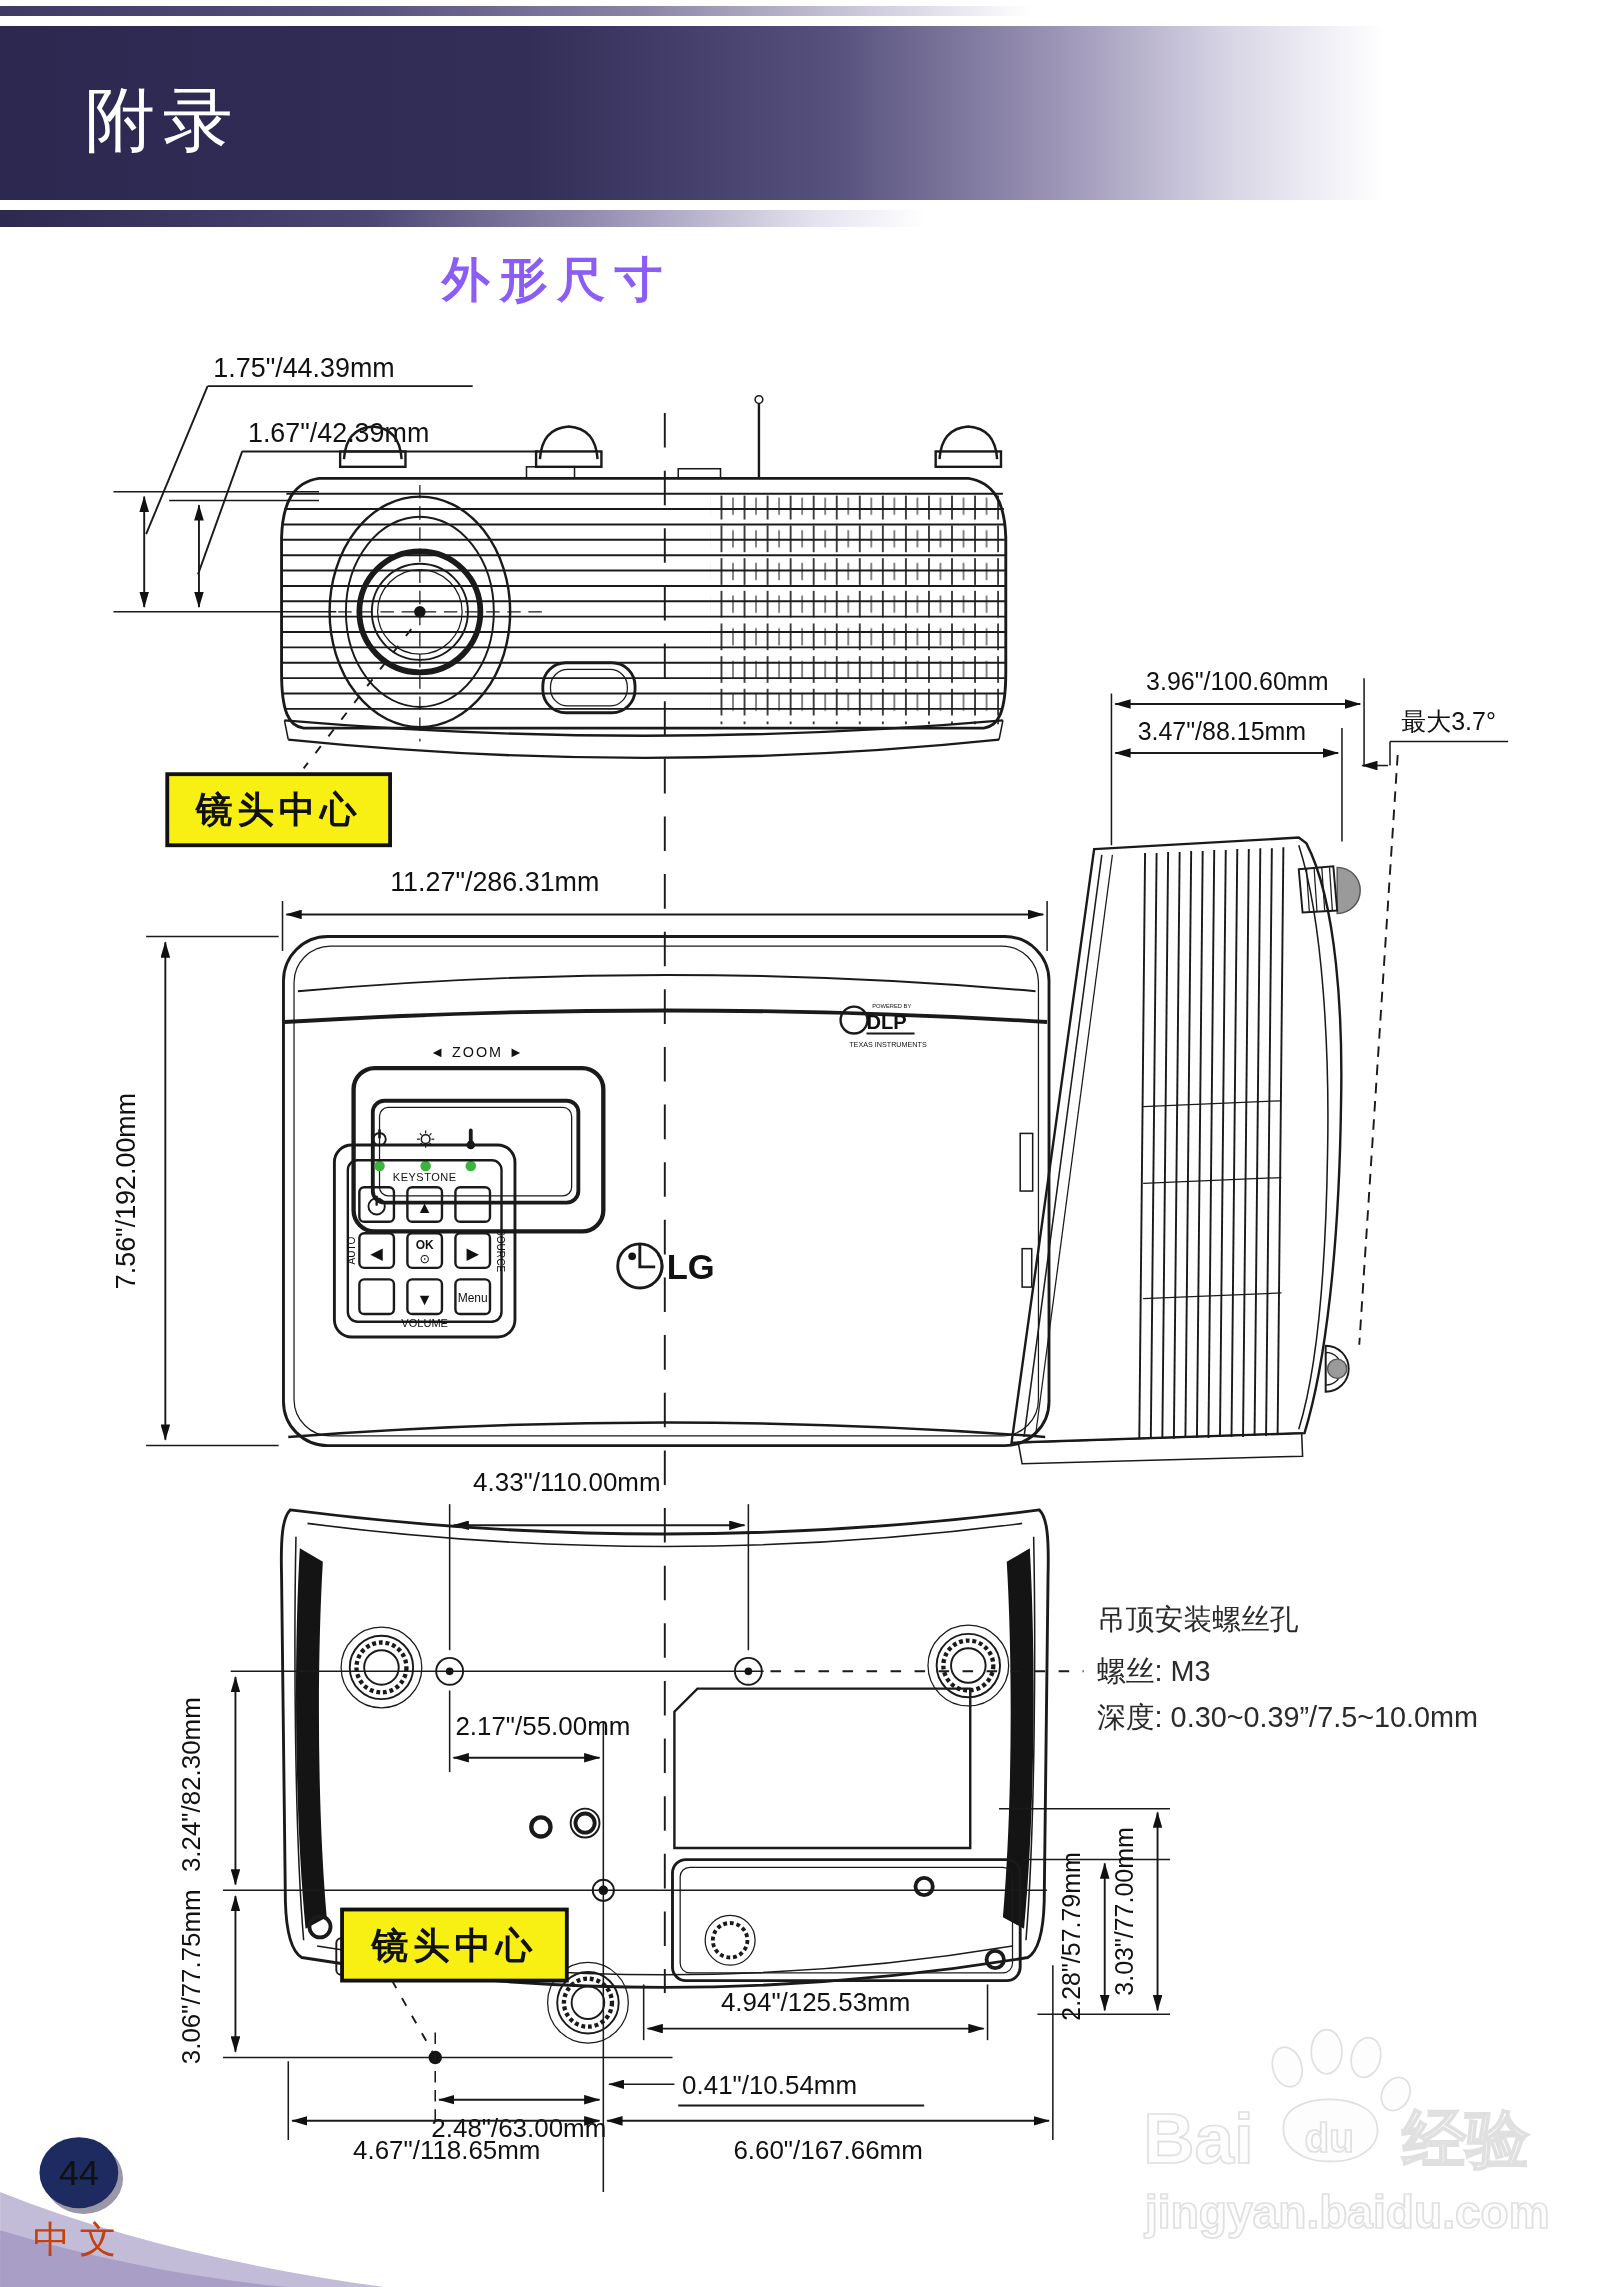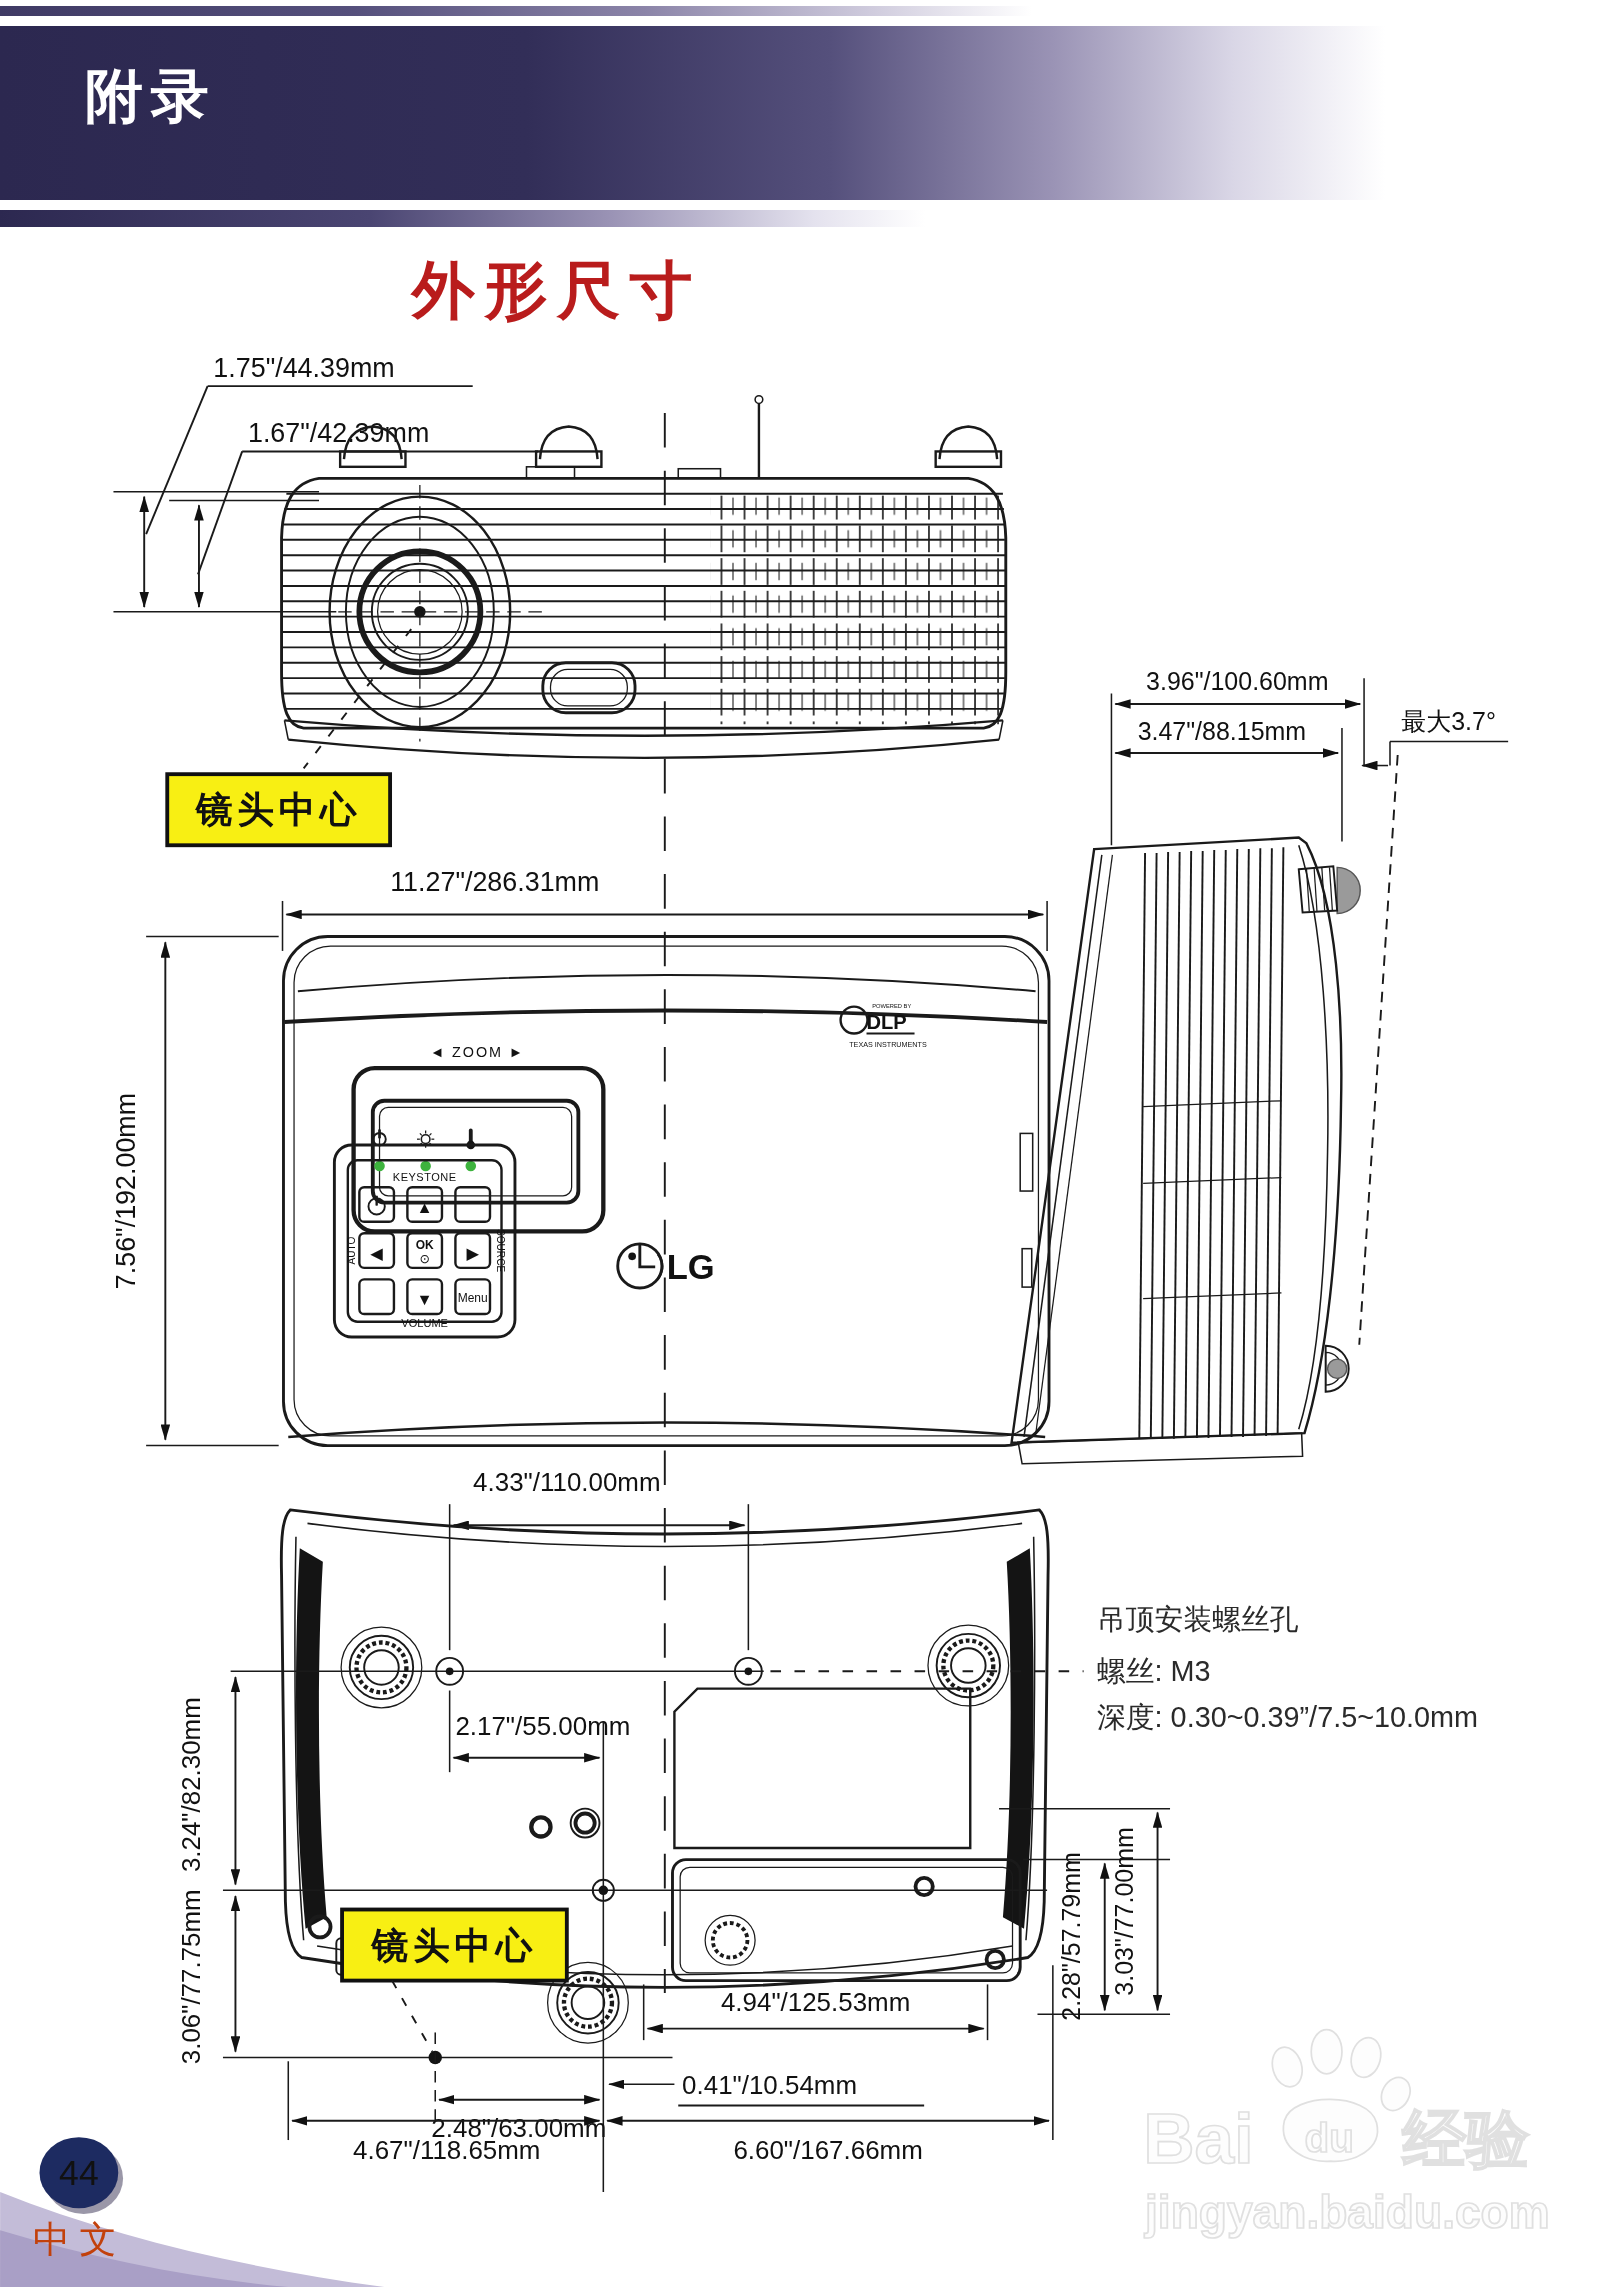--- a/index.html
+++ b/index.html
@@ -3,25 +3,25 @@
 <meta charset="utf-8">
 <style>
   html,body{margin:0;padding:0;background:#888;}
   .page{position:relative;width:1612px;height:2287px;background:#fff;overflow:hidden;
         font-family:"Liberation Sans",sans-serif;}
   
   .bar-top{position:absolute;top:5.8px;left:0;width:100%;height:10.6px;
     background:linear-gradient(90deg,#3f3a64 0%,#55507c 22%,#8b84a8 40%,#cfcbdd 54%,#fff 64%);}
   .banner{position:absolute;top:26px;left:0;width:1385px;height:174px;
     background:linear-gradient(90deg,#2c2850 0%,#322e58 38%,#55507c 60%,#9a93b5 76%,#d9d6e6 89%,#fff 100%);}
-  .banner .t{position:absolute;left:85px;top:32px;color:#fff;font-size:58px;font-weight:700;letter-spacing:7.7px;}
+  .banner .t{position:absolute;left:85px;top:48px;color:#fff;font-size:70px;font-weight:400;letter-spacing:7.7px;}
   .bar-sub{position:absolute;top:210px;left:0;width:925px;height:17.3px;
     background:linear-gradient(90deg,#2c2850 0%,#4a4572 40%,#9a93b5 66%,#e4e2ee 88%,#fff 100%);}
   .sec-title{position:absolute;top:248px;left:288px;width:538px;text-align:center;
-    font-size:63px;font-weight:600;color:#b91c1c;letter-spacing:9.6px;}
+    font-size:48px;font-weight:600;color:#8b5cf6;letter-spacing:9.6px;}
   .lang{position:absolute;left:33px;top:2215px;font-size:37px;color:#c2410c;
     font-family:"Liberation Serif",serif;letter-spacing:9.6px;}
   svg{position:absolute;top:0;left:0;}
   
   .ln{stroke:#1a1a1a;fill:none;stroke-width:2;}
   .w1{stroke-width:1.3;} .w15{stroke-width:1.6;} .w25{stroke-width:2.5;} .w3{stroke-width:3;}
   .w4{stroke-width:4;} .w45{stroke-width:4.5;} .w6{stroke-width:6;}
   .blk{fill:#141414;stroke:none;}
   .dim{font-family:"Liberation Sans",sans-serif;font-size:27px;fill:#111;}
   .dim26{font-size:26px;} .dim28{font-size:28px;}

